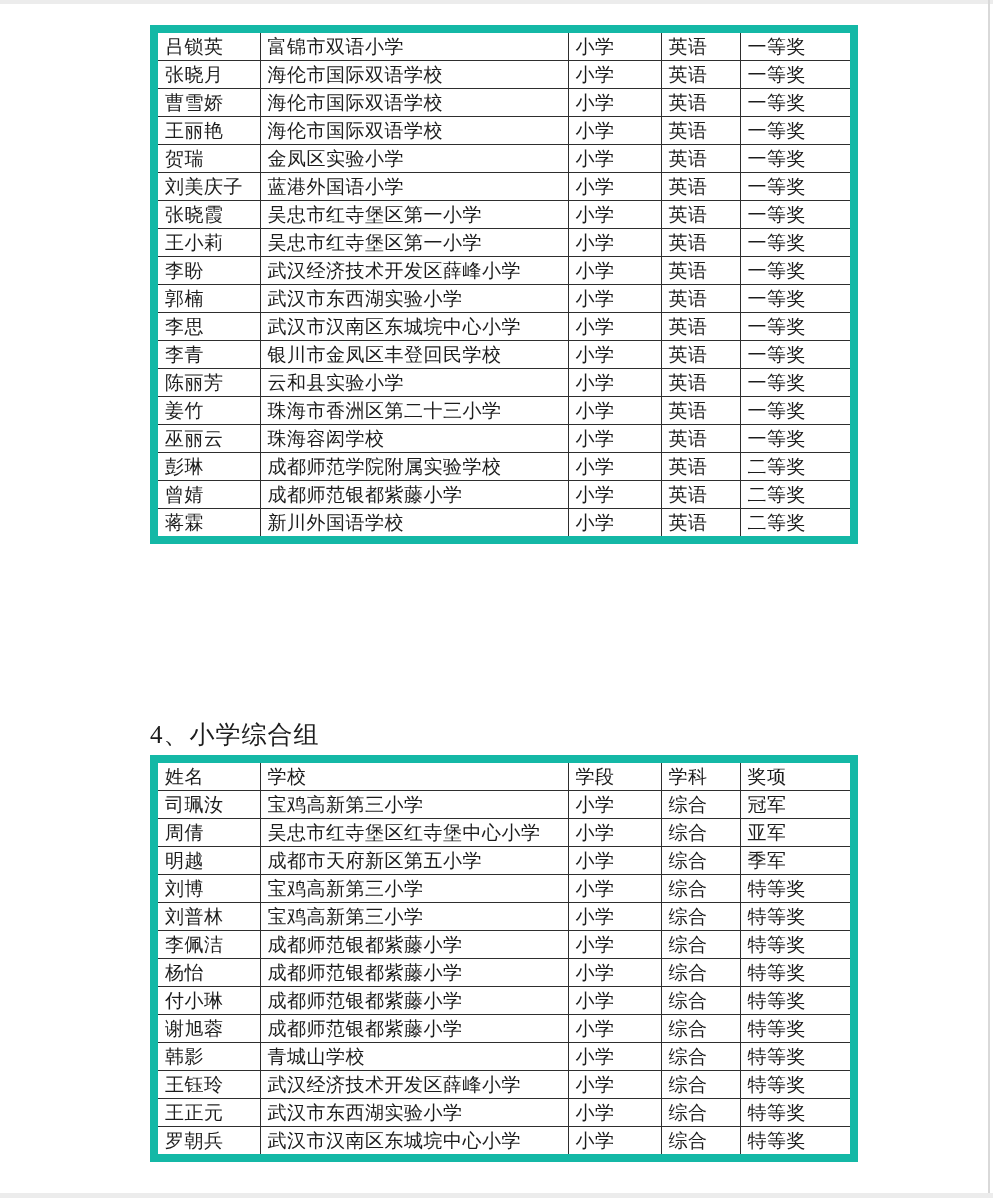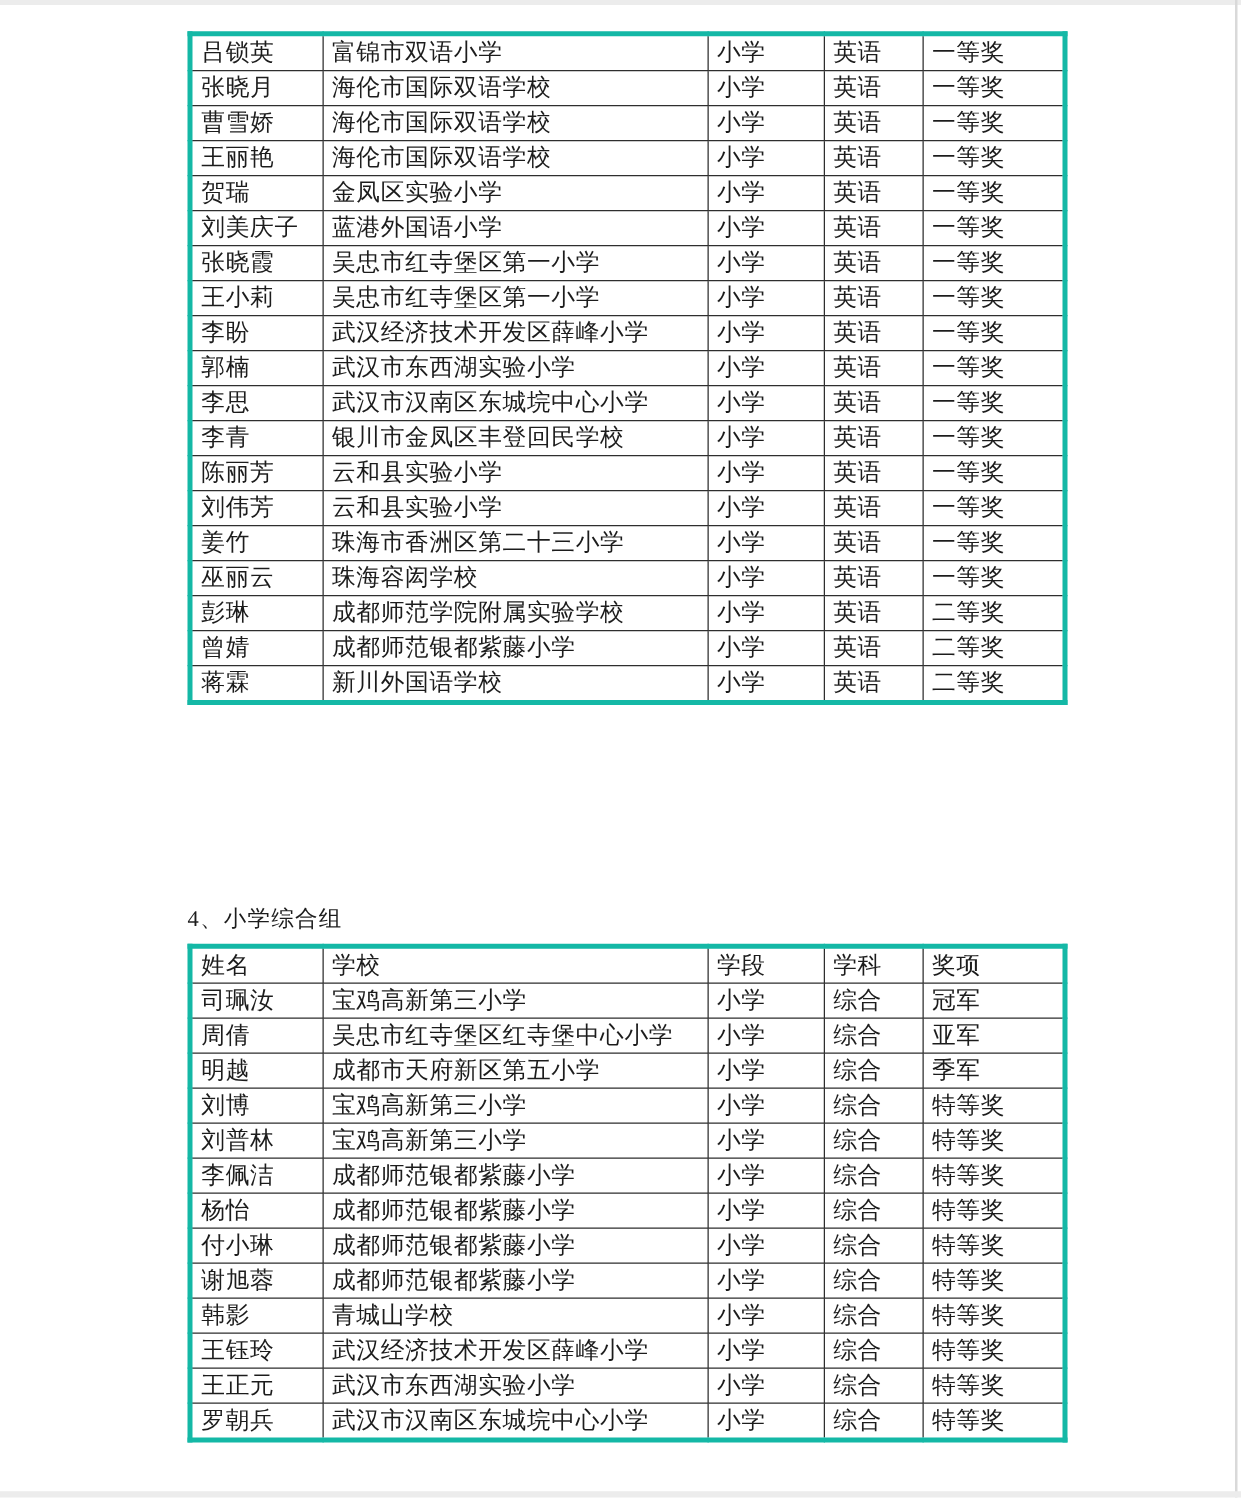--- a/index.html
+++ b/index.html
@@ -24,21 +24,21 @@
     position: absolute; bottom: 0; left: 0;
     width: 993px; height: 5px;
     background: #ececec;
   }
   table.awards-table {
     position: absolute;
     left: 150px;
     width: 700px;
     border-collapse: collapse;
     table-layout: fixed;
-    border: 4px solid #14b8a6;
+    border: 8px solid #14b8a6;
   }
   .table-english { top: 25px; }
   .table-comprehensive { top: 755px; }
   table.awards-table td {
     border: 1px solid #2e2e2e;
     height: 27px;
     line-height: 27px;
     padding: 0 4px 0 7px;
     font-size: 19px;
     color: #1c1c1c;
@@ -50,21 +50,21 @@
   }
   col.c-name   { width: 106px; }
   col.c-school { width: 308px; }
   col.c-stage  { width: 93px; }
   col.c-subject{ width: 79px; }
   col.c-award  { width: 114px; }
   .section-title {
     position: absolute;
     left: 150px;
     top: 722px;
-    font-size: 18px;
+    font-size: 25px;
     line-height: 26px;
     color: #1c1c1c;
     letter-spacing: 1px;
   }
 </style>
 </head>
 <body>
 
 <div class="page-top-band"></div>
 <div class="page-right-edge"></div>
@@ -158,27 +158,20 @@
       </tr>
       <tr>
         <td>李青</td>
         <td>银川市金凤区丰登回民学校</td>
         <td>小学</td>
         <td>英语</td>
         <td>一等奖</td>
       </tr>
       <tr>
         <td>陈丽芳</td>
-        <td>云和县实验小学</td>
-        <td>小学</td>
-        <td>英语</td>
-        <td>一等奖</td>
-      </tr>
-      <tr>
-        <td>刘伟芳</td>
         <td>云和县实验小学</td>
         <td>小学</td>
         <td>英语</td>
         <td>一等奖</td>
       </tr>
       <tr>
         <td>姜竹</td>
         <td>珠海市香洲区第二十三小学</td>
         <td>小学</td>
         <td>英语</td>

